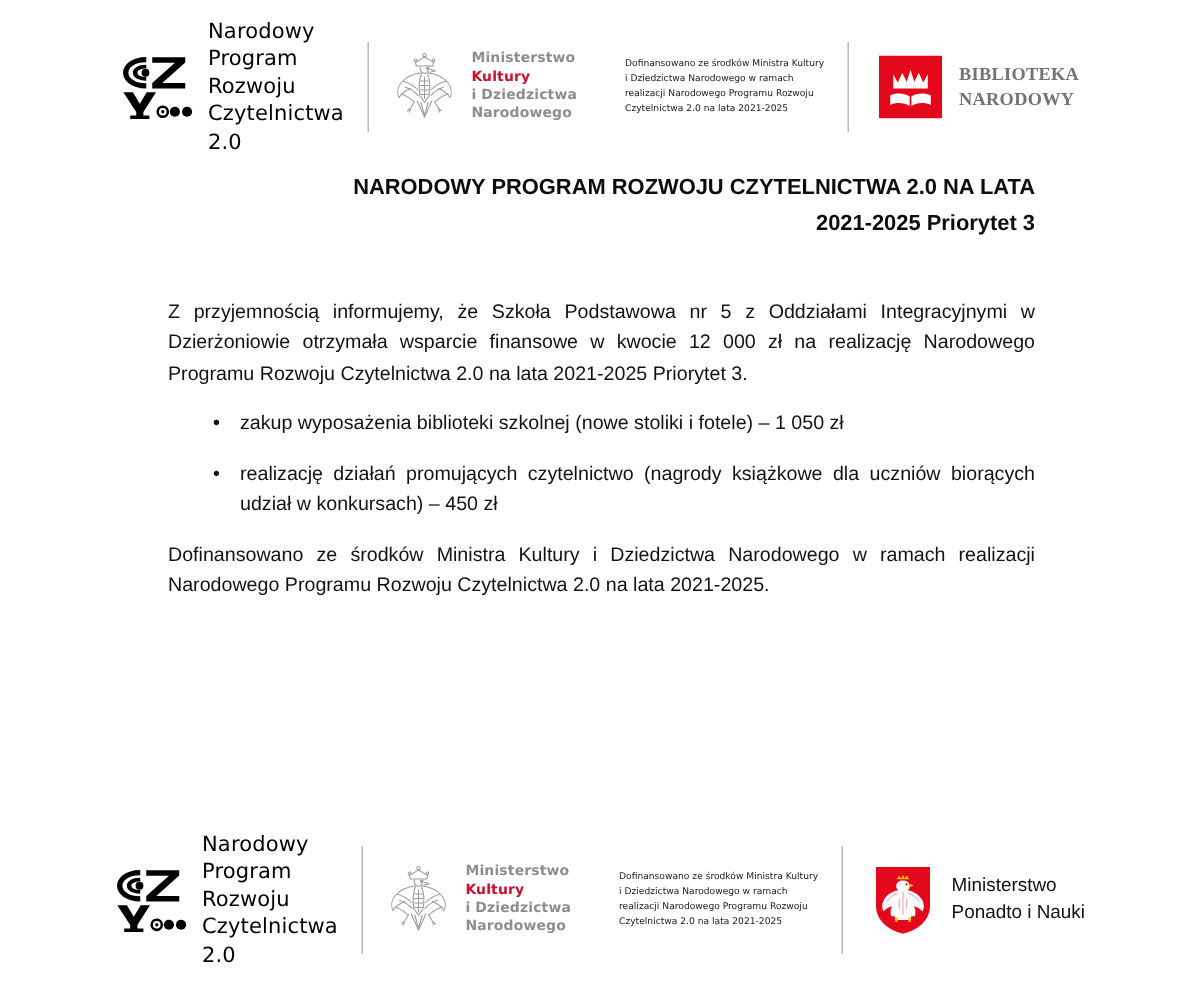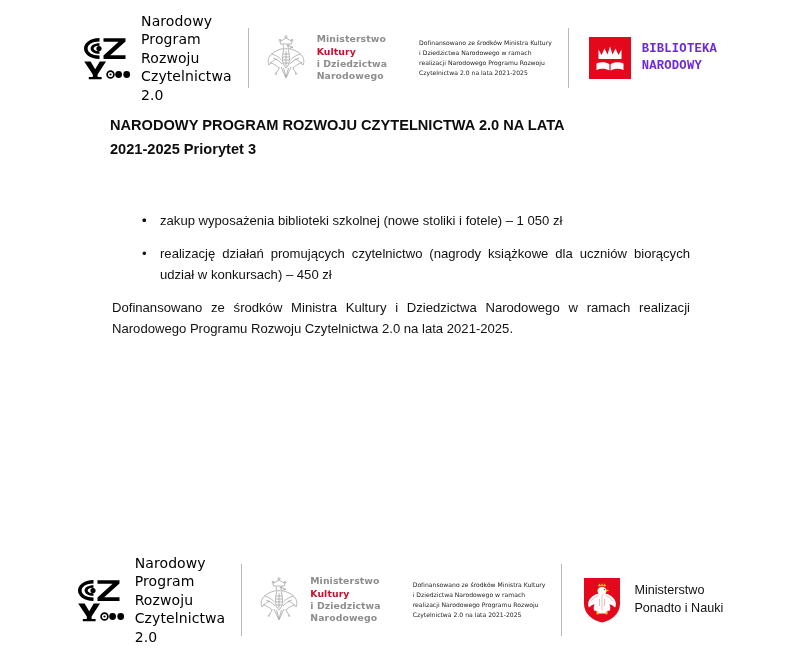--- a/index.html
+++ b/index.html
@@ -73,44 +73,44 @@
     color: #1a1a1a;
     padding: 0 16px;
     white-space: pre-line;
     max-width: 170px;
   }
 
   
   .bn { display: flex; align-items: center; gap: 11px; padding: 0 16px 0 20px; }
   .bn-mark { width: 42px; height: 42px; flex: none; }
   .bn-text {
-    font-family: Liberation Mono, monospace;
+    font-family: Liberation Serif, serif;
     font-weight: bold;
     font-size: 12.2px;
     line-height: 1.42;
-    color: #6d28d9;
+    color: #737373;
     letter-spacing: .2px;
   }
 
   
   .men { display: flex; align-items: center; gap: 12px; padding: 0 16px 0 20px; }
   .men-shield { width: 40px; height: 48px; flex: none; }
   .men-text {
     font-family: "Liberation Sans", sans-serif;
     font-size: 12.6px;
     line-height: 1.42;
     color: #111;
   }
 
   
   .title {
     position: absolute;
     left: 110px; width: 580px;
     top: 114px;
-    text-align: left;
+    text-align: right;
     font-family: "Liberation Sans", sans-serif;
     font-weight: bold;
     font-size: 14.6px;
     line-height: 1.62;
     color: #0d0d0d;
   }
 
   .body {
     position: absolute;
     left: 112px; width: 578px;
@@ -245,20 +245,21 @@
 
   </div>
 
   <div class="title">
     <div>NARODOWY PROGRAM ROZWOJU CZYTELNICTWA 2.0 NA LATA</div>
     <div>2021-2025 Priorytet 3</div>
   </div>
 
   <div class="body">
 
+    <p class="para">Z przyjemnością informujemy, że Szkoła Podstawowa nr 5 z Oddziałami Integracyjnymi w Dzierżoniowie otrzymała wsparcie finansowe w kwocie 12 000 zł na realizację Narodowego Programu Rozwoju Czytelnictwa 2.0 na lata 2021-2025 Priorytet 3.</p>
 
     <ul class="bullets">
       <li>
         <span class="dot">•</span>
       </li>
       <li>
         <span class="dot">•</span>
         <span>zakup wyposażenia biblioteki szkolnej (nowe stoliki i fotele) – 1 050 zł</span>
       </li>
       <li>

